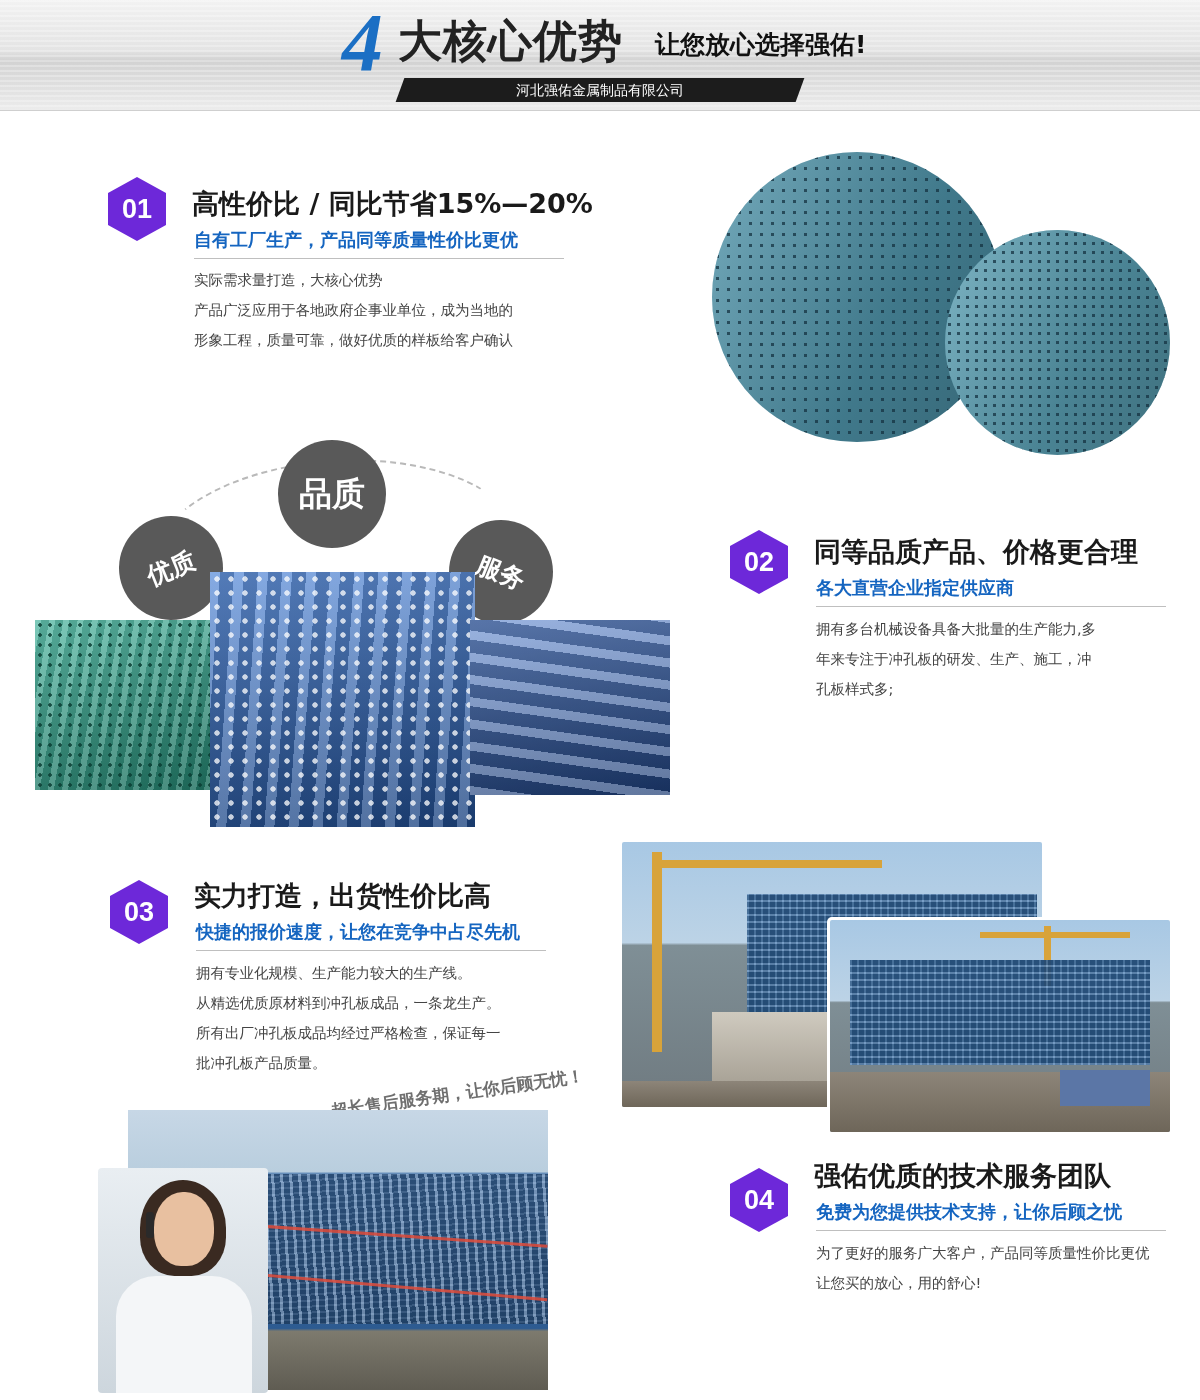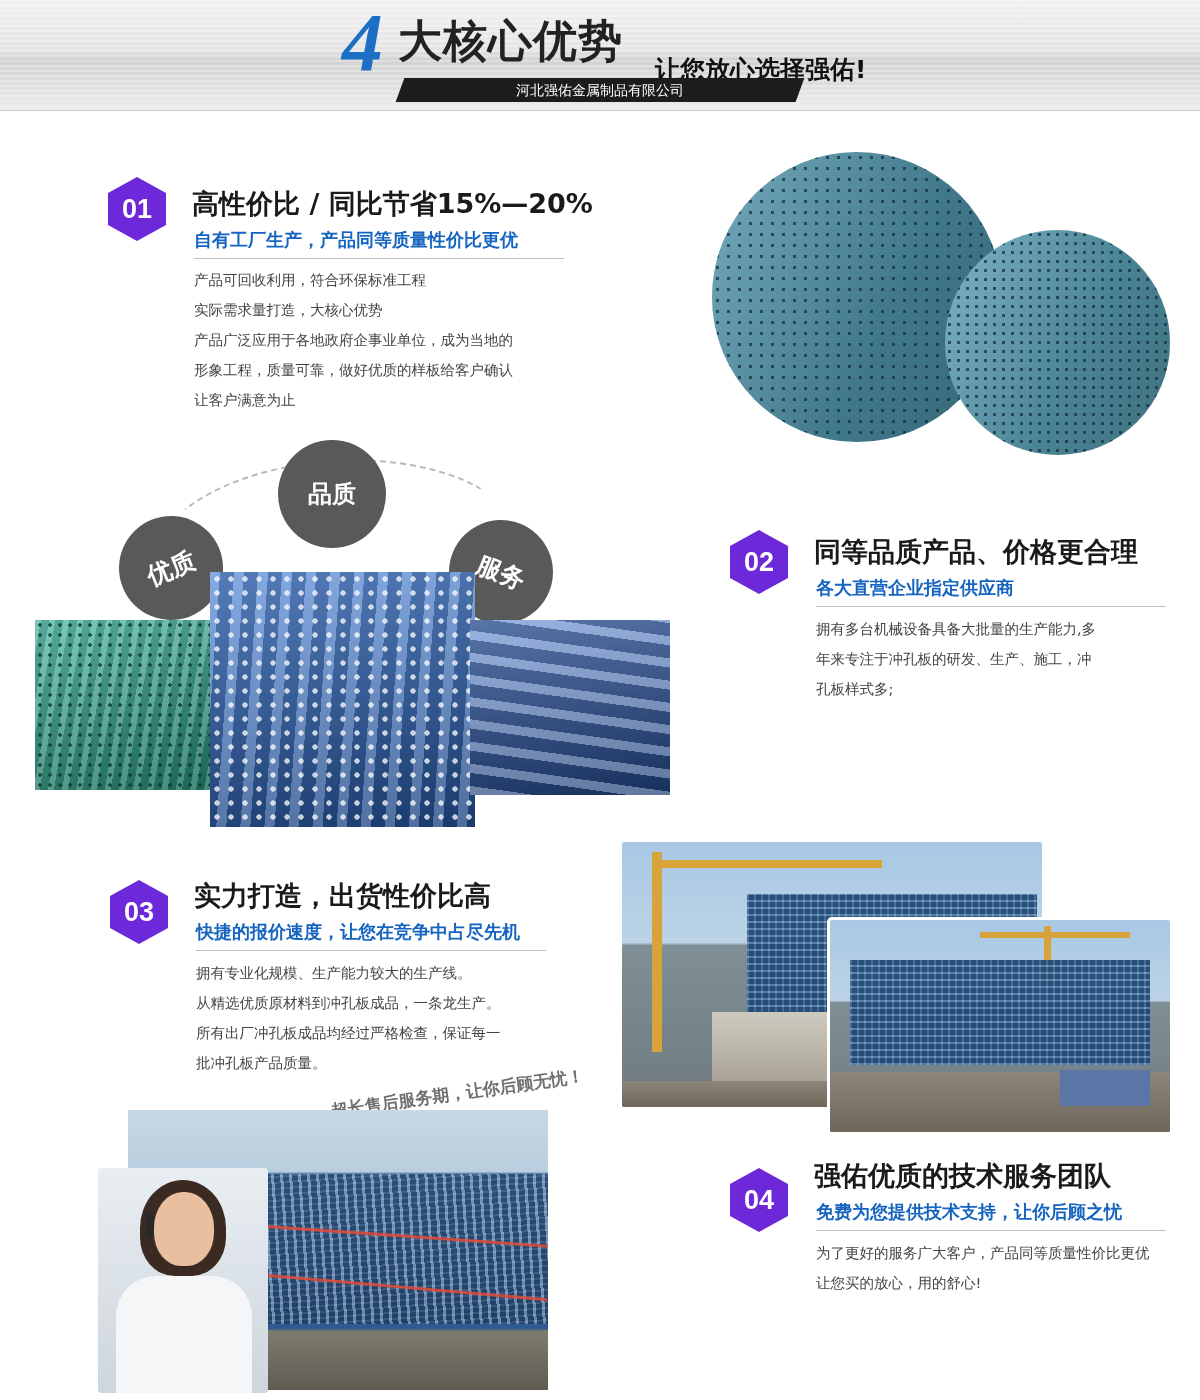--- a/index.html
+++ b/index.html
@@ -62,21 +62,20 @@
     font-family: "DejaVu Sans", sans-serif;
   }
   .head-sub {
     position: absolute;
     left: 655px;
     top: 28px;
     font-size: 25px;
     font-weight: bold;
     color: #111;
     font-family: "DejaVu Sans", sans-serif;
-    margin-top: 25px;
   }
   .head-ribbon {
     position: absolute;
     left: 400px;
     top: 78px;
     width: 400px;
     height: 24px;
     background: #1c1c1c;
     transform: skewX(-20deg);
   }
@@ -300,37 +299,35 @@
     <div class="head-ribbon"></div>
     <div class="head-ribbon-text">河北强佑金属制品有限公司</div>
   </div>
 </div>
 
 <div class="badge" style="left:108px; top:177px;">01</div>
 <div class="title-main" style="left:192px; top:186px;">高性价比 / 同比节省15%—20%</div>
 <div class="title-sub" style="left:194px; top:228px;">自有工厂生产，产品同等质量性价比更优</div>
 <div class="title-rule" style="left:194px; top:258px; width:370px;"></div>
 <div class="body-text" style="left:194px; top:265px;">
-  <div>产品可回收利用，符合环保标准工程</div>
   <div>实际需求量打造，大核心优势</div>
   <div>产品广泛应用于各地政府企事业单位，成为当地的</div>
   <div>形象工程，质量可靠，做好优质的样板给客户确认</div>
-  <div>让客户满意为止</div>
 </div>
 
 <div class="circ" style="left:712px; top:152px; width:290px; height:290px;">
   <div class="perf-tex"></div>
 </div>
 <div class="circ" style="left:945px; top:230px; width:225px; height:225px;">
   <div class="perf-tex alt"></div>
 </div>
 
 <div class="dash-arc" style="left:150px; top:460px; width:370px; height:190px; transform:rotate(-4deg);"></div>
 
-<div class="grey-circle" style="left:278px; top:440px; width:108px; height:108px; font-size:24px;">品质</div>
+<div class="grey-circle" style="left:278px; top:440px; width:108px; height:108px; font-size:33px;">品质</div>
 <div class="grey-circle" style="left:119px; top:516px; width:104px; height:104px; font-size:25px; transform:rotate(-22deg);">优质</div>
 <div class="grey-circle" style="left:449px; top:520px; width:104px; height:104px; font-size:25px; transform:rotate(22deg);">服务</div>
 
 <div class="photo prod-green" style="left:35px; top:620px; width:205px; height:170px;"></div>
 <div class="photo prod-blue" style="left:210px; top:572px; width:265px; height:255px;"></div>
 <div class="photo prod-blue2" style="left:470px; top:620px; width:200px; height:175px;"></div>
 
 <div class="badge" style="left:730px; top:530px;">02</div>
 <div class="title-main" style="left:814px; top:534px;">同等品质产品、价格更合理</div>
 <div class="title-sub" style="left:816px; top:576px;">各大直营企业指定供应商</div>

